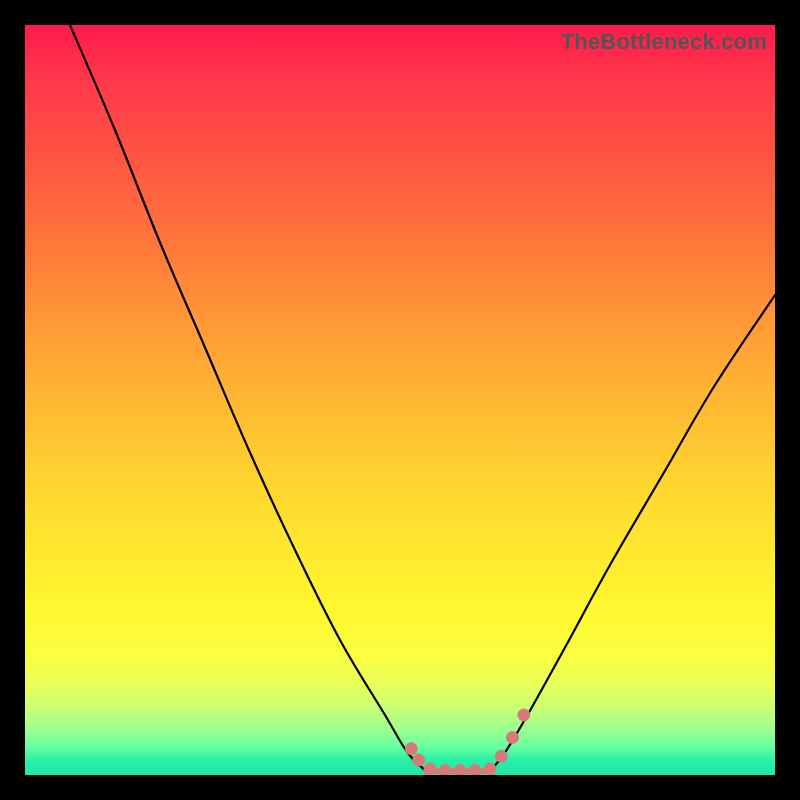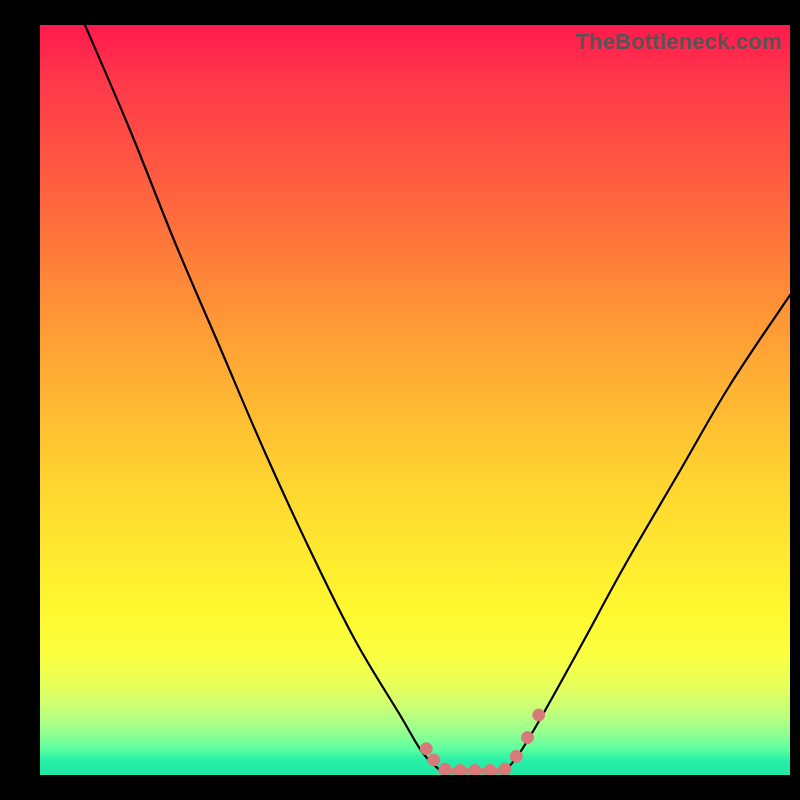--- a/index.html
+++ b/index.html
@@ -6,21 +6,21 @@
     margin: 0;
     padding: 0;
     width: 800px;
     height: 800px;
     background: #000;
     overflow: hidden;
     font-family: Arial, Helvetica, sans-serif;
   }
   .frame {
     position: absolute;
-    left: 40px;
+    left: 25px;
     top: 25px;
     width: 750px;
     height: 750px;
     background: #000;
   }
   .plot {
     position: absolute;
     left: 0;
     top: 0;
     width: 750px;

